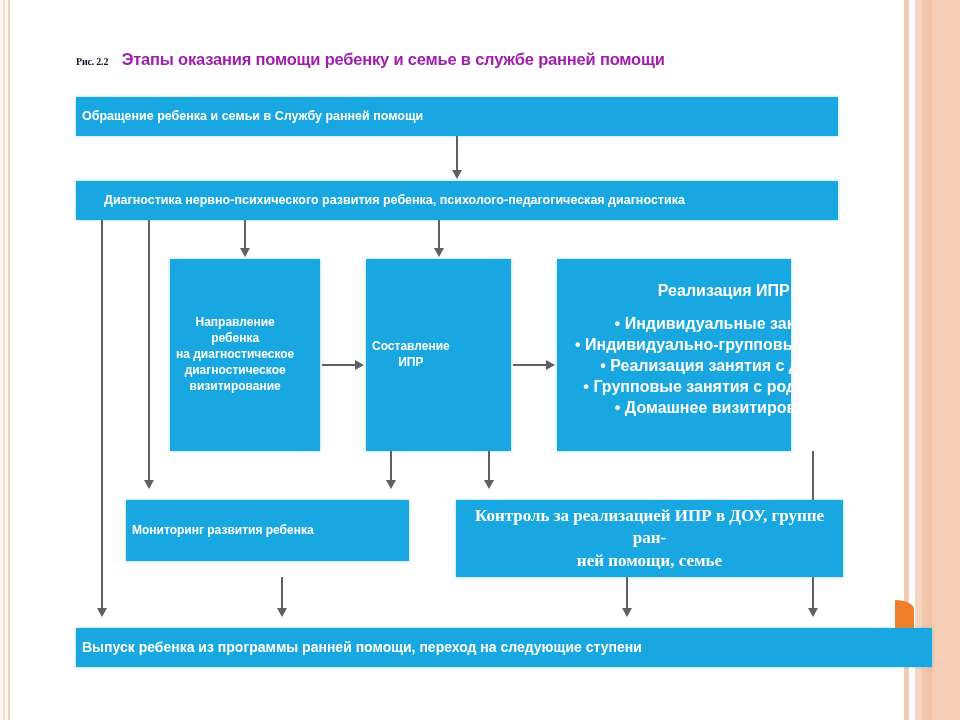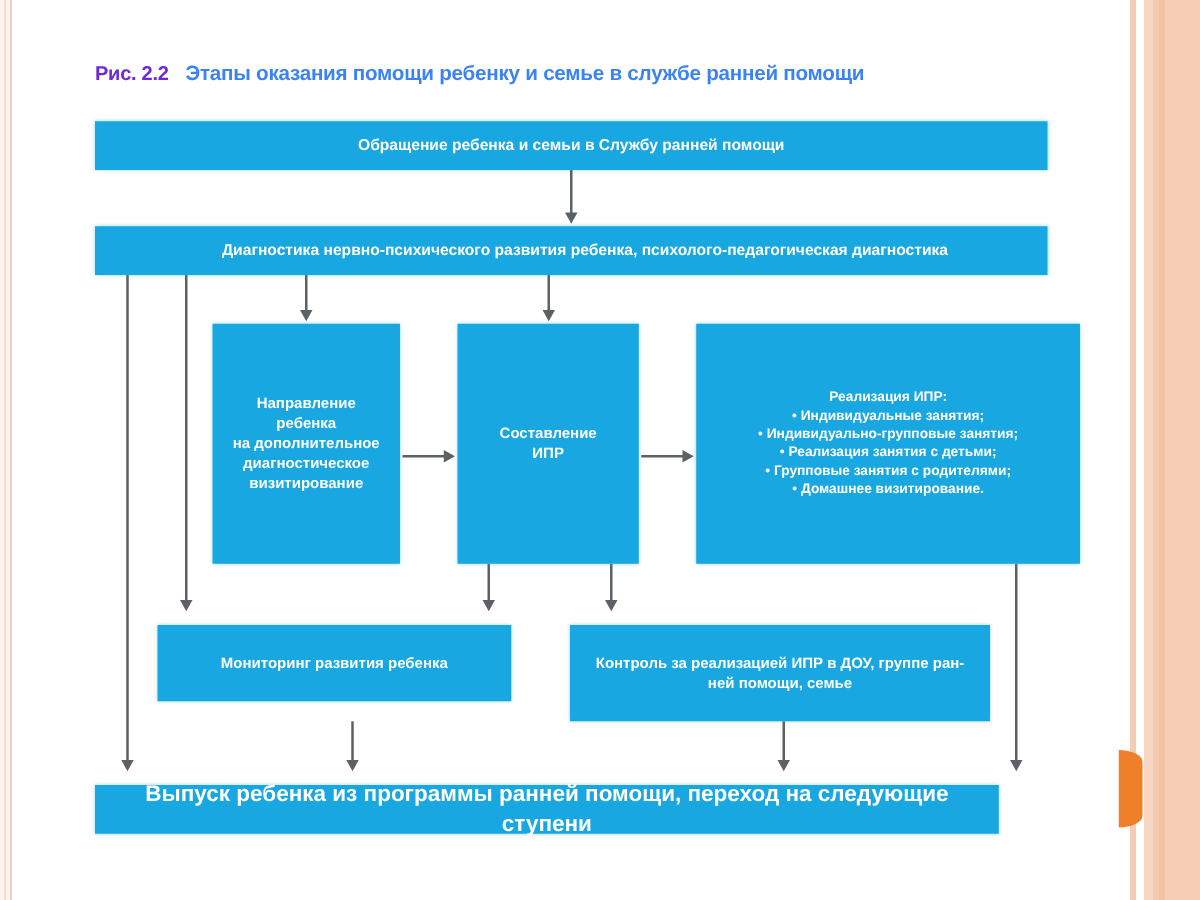--- a/index.html
+++ b/index.html
@@ -63,67 +63,67 @@
   }
 
   
   .caption {
     position: absolute;
     left: 76px;
     top: 50px;
     white-space: nowrap;
   }
   .caption-prefix {
-    font-size: 16px;
+    font-size: 10px;
     font-weight: bold;
-    color: #6d28d9;
+    color: #0f172a;
     letter-spacing: -0.2px;
+    font-family: Liberation Serif, serif;
   }
   .caption-title {
     font-size: 16.5px;
     font-weight: bold;
-    color: #3b82f6;
+    color: #a21caf;
     margin-left: 9px;
     letter-spacing: -0.2px;
   }
 
   
   .box {
     position: absolute;
     background: #18a7e0;
     color: #ffffff;
     font-weight: bold;
     display: flex;
     align-items: center;
-    justify-content: center;
     text-align: center;
     box-sizing: border-box;
     line-height: 1.32;
     box-shadow: 0 0 3px rgba(24,167,224,0.45);
     padding: 2px 6px;
   }
 
   #box-request   { left: 76px;  top: 97px;  width: 762px; height: 39px; font-size: 12.5px; }
   #box-diagnosis { left: 76px;  top: 181px; width: 762px; height: 39px; font-size: 12.5px; padding-left: 28px; }
 
   #box-referral  { left: 170px; top: 259px; width: 150px; height: 192px; font-size: 12px; }
   #box-ipr       { left: 366px; top: 259px; width: 145px; height: 192px; font-size: 12px; }
-  #box-realize   { left: 557px; top: 259px; width: 307px; height: 192px; font-size: 11px; }
+  #box-realize   { left: 557px; top: 259px; width: 234px; height: 192px; font-size: 16px; }
 
   #box-monitor   { left: 126px; top: 500px; width: 283px; height: 61px; font-size: 12px; }
-  #box-control   { left: 456px; top: 500px; width: 336px; height: 77px; font-size: 12px; }
-
-  #box-graduate  { left: 76px;  top: 628px; width: 723px; height: 39px; font-size: 18px; }
+  #box-control   { left: 456px; top: 500px; width: 387px; height: 77px; font-size: 17px; font-family: Liberation Serif, serif; }
+
+  #box-graduate  { left: 76px;  top: 628px; width: 856px; height: 39px; font-size: 14px; }
 
   .box-lines { display: block; }
   .box-lines .ln { display: block; }
 
   .realize-list {
     display: block;
-    margin: 0;
+    margin: 12px;
     padding: 0;
     list-style: none;
   }
   .realize-list li { display: block; white-space: nowrap; }
   .realize-head { white-space: nowrap; }
 
   
   .conn {
     position: absolute;
   }
@@ -234,21 +234,21 @@
   </div>
 
   <div class="box" id="box-diagnosis">
     <span>Диагностика нервно-психического развития ребенка, психолого-педагогическая диагностика</span>
   </div>
 
   <div class="box" id="box-referral">
     <span class="box-lines">
       <span class="ln">Направление</span>
       <span class="ln">ребенка</span>
-      <span class="ln">на дополнительное</span>
+      <span class="ln">на диагностическое</span>
       <span class="ln">диагностическое</span>
       <span class="ln">визитирование</span>
     </span>
   </div>
 
   <div class="box" id="box-ipr">
     <span class="box-lines">
       <span class="ln">Составление</span>
       <span class="ln">ИПР</span>
     </span>

